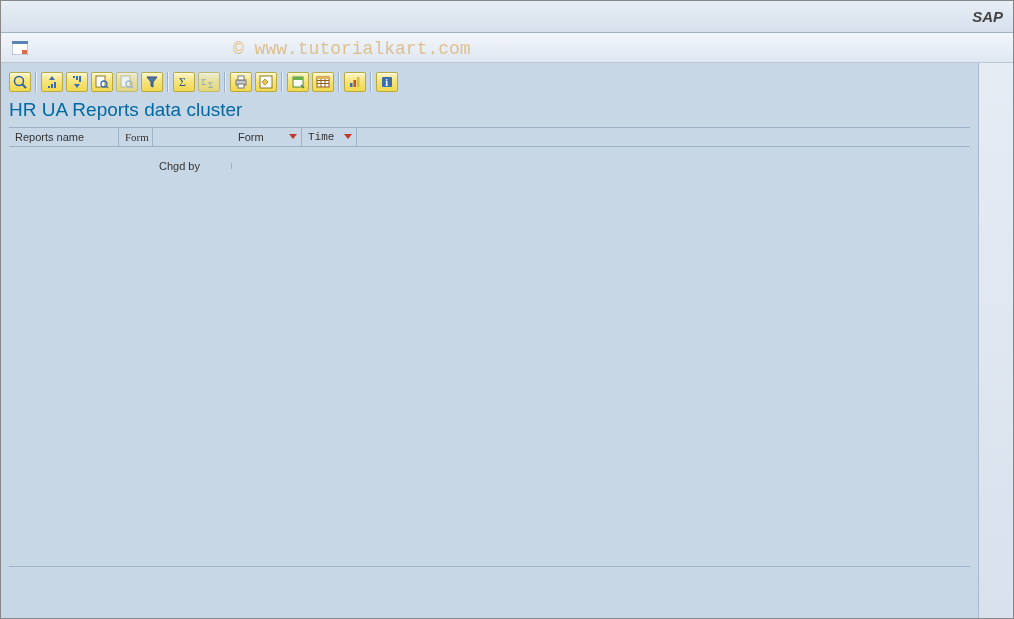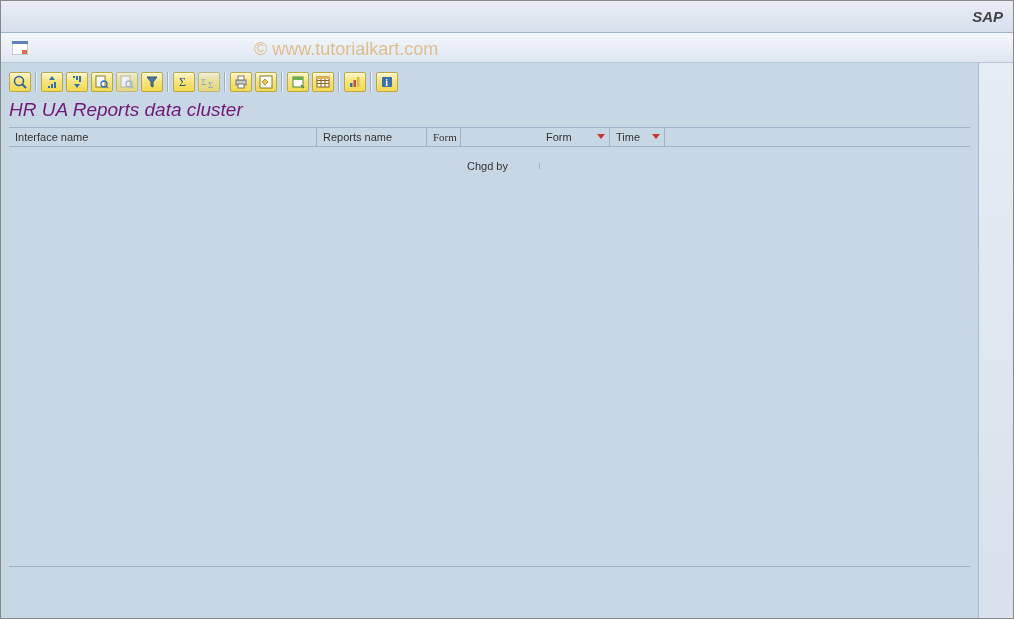--- a/index.html
+++ b/index.html
@@ -79,24 +79,23 @@
     .btn svg { display:block; }
     .sep {
       width: 2px;
       height: 20px;
       border-left: 1px solid #9bb0c6;
       border-right: 1px solid #e6eef8;
       margin: 0 4px 0 1px;
     }
     .report-title {
       font-size: 19px;
-      color: #701a75;
+      color: #0369a1;
       margin: 4px 0 6px 0;
       font-weight: normal;
-      font-style: italic;
     }
     .grid-header {
       display: flex;
       border-top: 1px solid #9db1c9;
       border-bottom: 1px solid #9db1c9;
       background: #c7d7e6;
       height: 20px;
     }
     .gh-cell {
       border-right: 1px solid #9db1c9;
@@ -118,26 +117,26 @@
       border-right: 4px solid transparent;
       border-top: 5px solid #c0392b;
     }
     .grid-body {
       height: 420px;
       border-bottom: 1px solid #9db1c9;
     }
     .watermark {
       position: absolute;
       top: 38px;
-      left: 253px;
+      left: 232px;
       font-size: 18px;
       color: rgba(214,152,58,0.55);
       pointer-events: none;
       user-select: none;
-      font-family: Liberation Sans, sans-serif;
+      font-family: Liberation Mono, monospace;
     }
   </style>
 </head>
 <body>
 
 <div class="titlebar">
   <span class="titlebar-text">SAP</span>
 </div>
 
 <div class="appbar">
@@ -261,24 +260,23 @@
         <svg width="14" height="14">
             <rect x="2" y="2" width="10" height="10" rx="1" fill="#3a6faf"></rect>
             <text x="5.3" y="11" font-size="10" font-weight="bold" fill="#fff" font-family="Georgia">i</text>
           </svg>
       </div>
     </div>
 
     <div class="report-title">HR UA Reports data cluster</div>
 
     <div class="grid-header" id="grid-header">
-        <div class="gh-cell" style="width: 308px;">Interface name</div>
         <div class="gh-cell" style="width: 110px;">Reports name</div>
         <div class="gh-cell" style="width: 34px; font-family: Liberation Serif, serif;">Form</div>
         <div class="gh-cell" style="width: 79px; margin-top: 35px;">Chgd by</div>
         <div class="gh-cell sorted" style="width: 70px;">Form</div>
-        <div class="gh-cell sorted" style="width: 55px;">Time</div>
+        <div class="gh-cell sorted" style="width: 55px; font-family: Liberation Mono, monospace;">Time</div>
       </div>
     <div class="grid-body"></div>
 
   </div>
   <div class="right-strip"></div>
 </div>
 
 </body></html>

